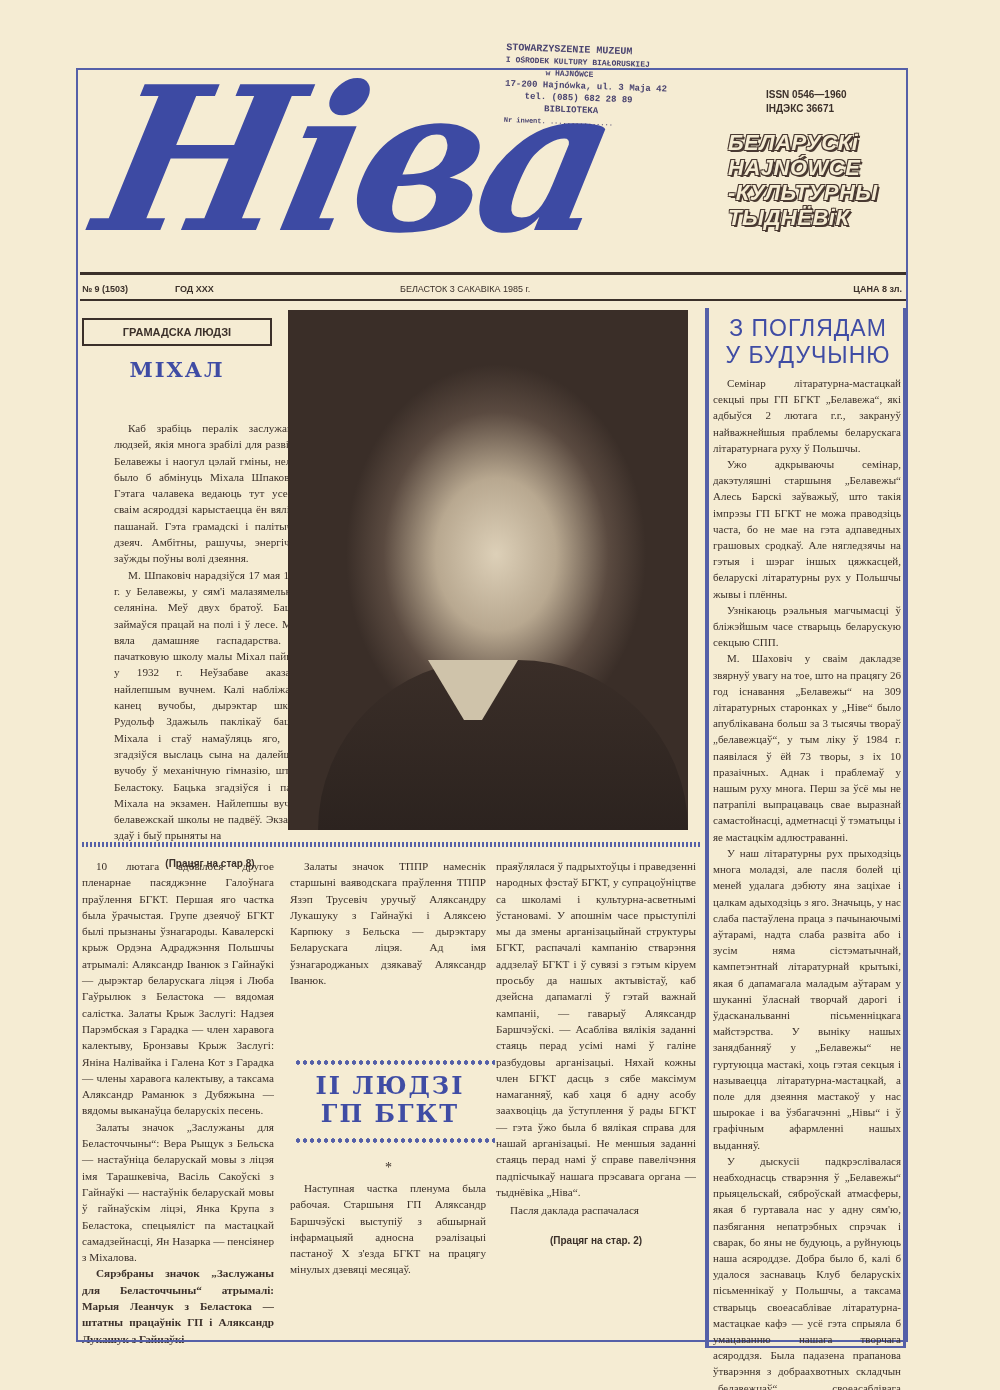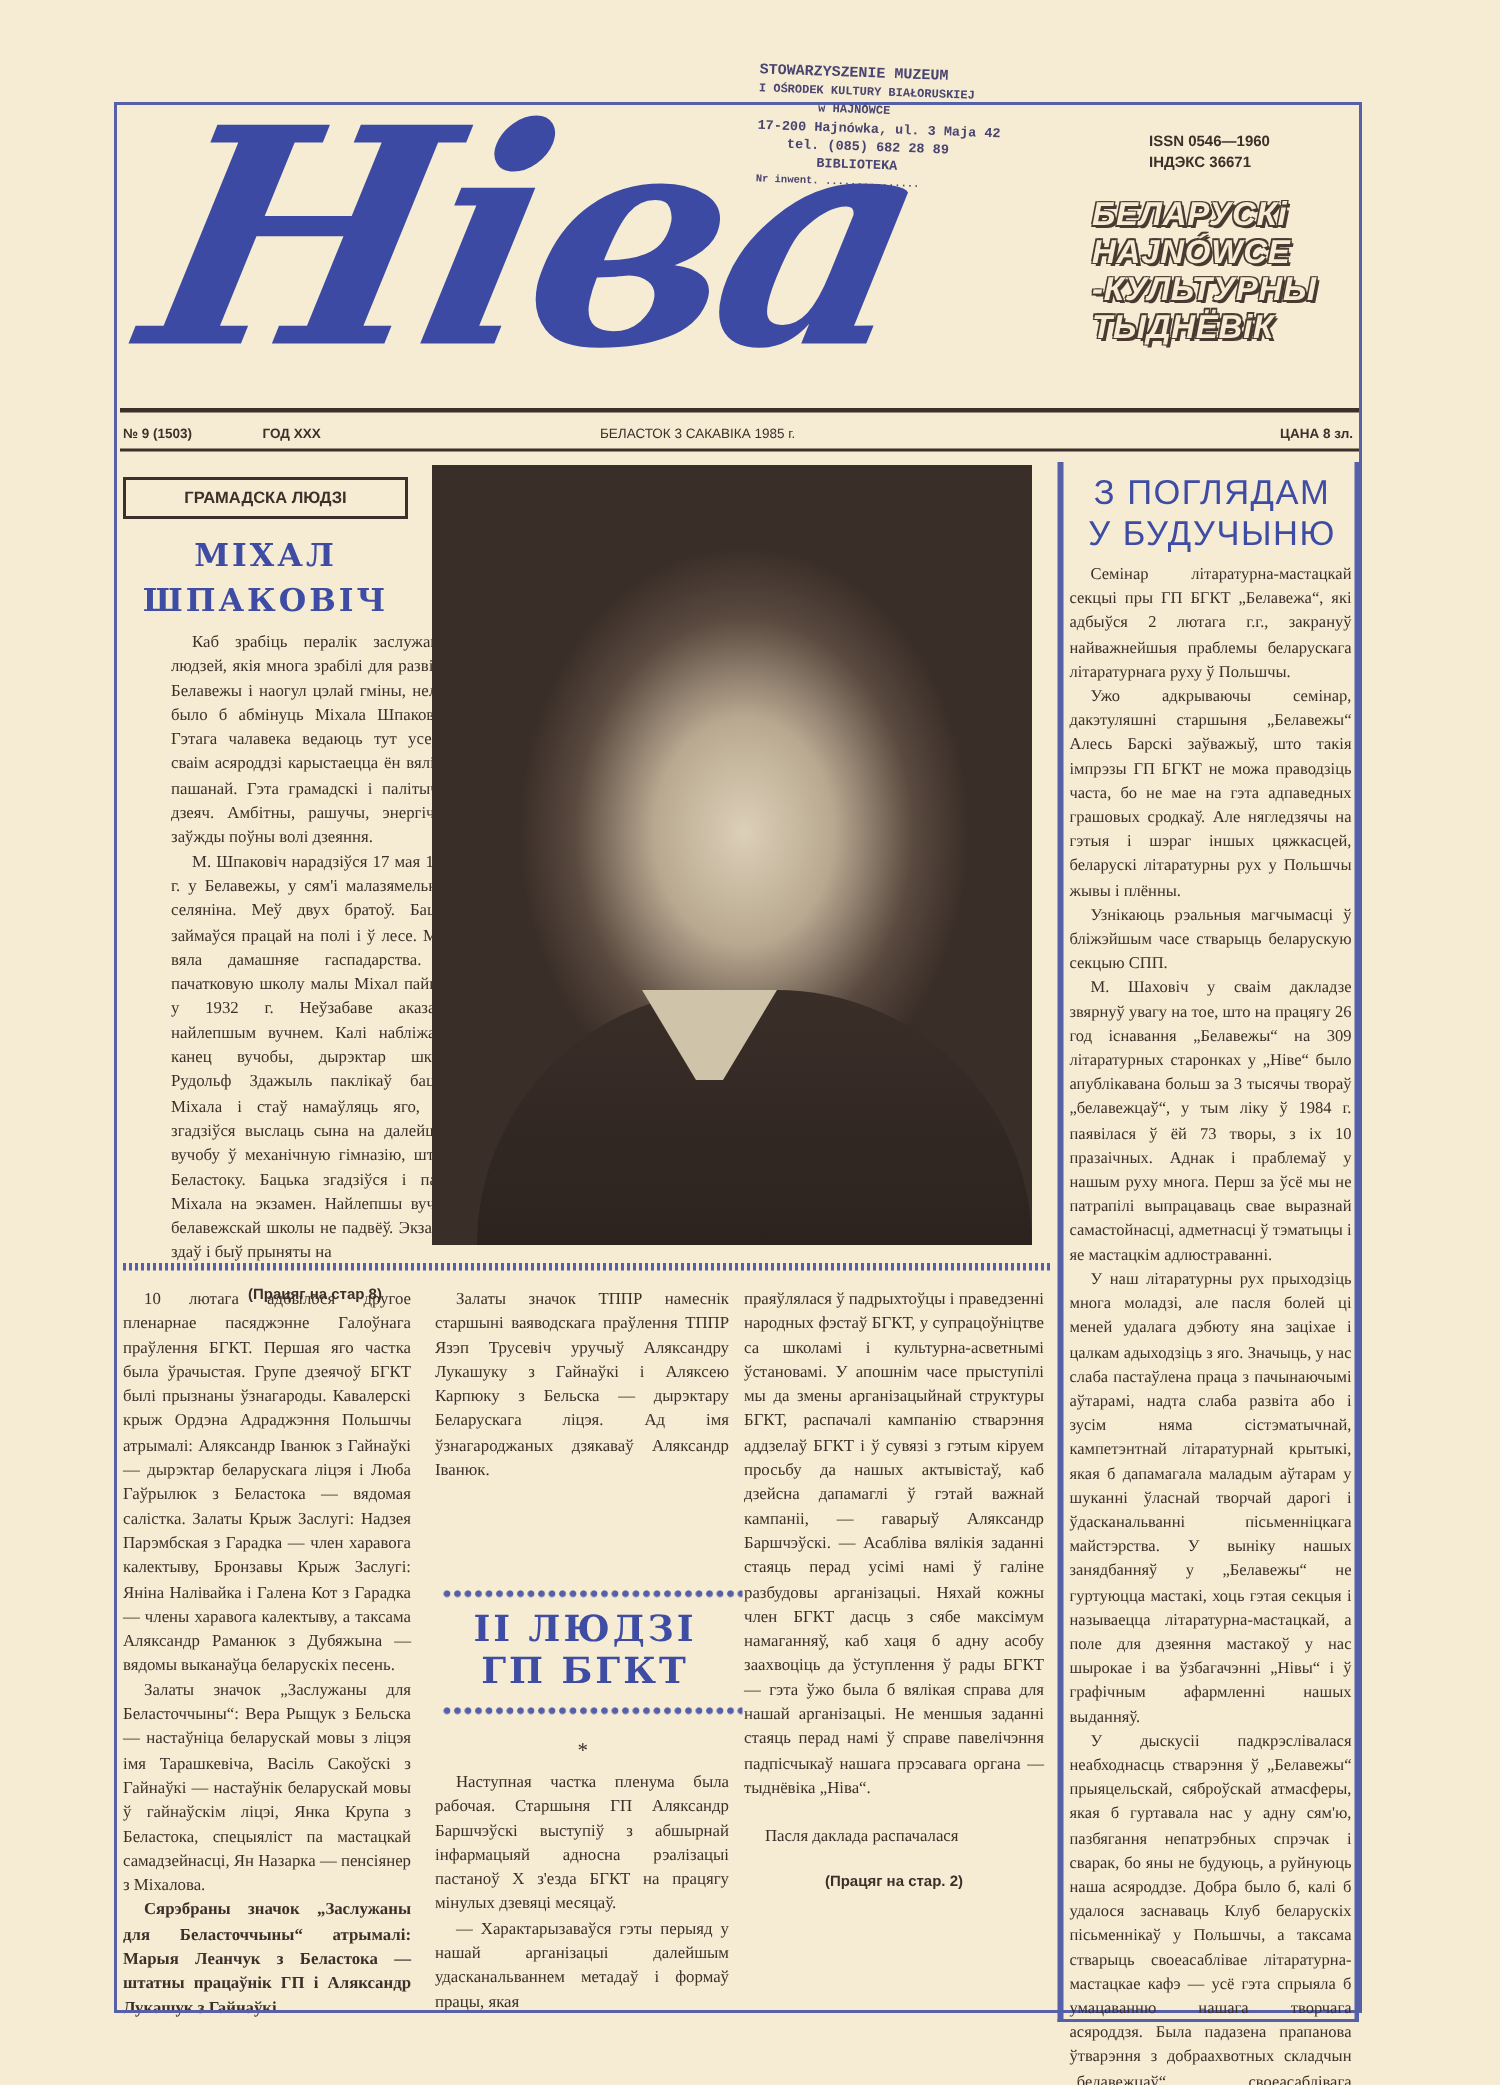--- a/index.html
+++ b/index.html
@@ -85,21 +85,20 @@
   <span style="left:2px">№ 9 (1503)</span>
   <span style="left:95px">ГОД XXX</span>
   <span style="left:320px;font-weight:normal">БЕЛАСТОК 3 САКАВІКА 1985 г.</span>
   <span style="right:4px">ЦАНА 8 зл.</span>
 </div>
 <div class="rule" style="top:299px;height:2px;"></div>
 
 <div class="boxhead">ГРАМАДСКА ЛЮДЗІ</div>
 <div class="name-head">
   <div>МІХАЛ</div>
-  <div>ШПАКОВІЧ</div>
 </div>
 <div class="col" style="left:82px;top:420px;width:192px;margin-left:32px;">
   <p>Каб зрабіць пералік заслужаных людзей, якія многа зрабілі для развіцця Белавежы і наогул цэлай гміны, нельга было б абмінуць Міхала Шпаковіча. Гэтага чалавека ведаюць тут усе. У сваім асяроддзі карыстаецца ён вялікай пашанай. Гэта грамадскі і палітычны дзеяч. Амбітны, рашучы, энергічны, заўжды поўны волі дзеяння.</p>
   <p>М. Шпаковіч нарадзіўся 17 мая 1925 г. у Белавежы, у сям'і малазямельнага селяніна. Меў двух братоў. Бацька займаўся працай на полі і ў лесе. Маці вяла дамашняе гаспадарства. У пачатковую школу малы Міхал пайшоў у 1932 г. Неўзабаве аказаўся найлепшым вучнем. Калі набліжаўся канец вучобы, дырэктар школы Рудольф Здажыль паклікаў бацьку Міхала і стаў намаўляць яго, каб згадзіўся выслаць сына на далейшую вучобу ў механічную гімназію, што ў Беластоку. Бацька згадзіўся і павёз Міхала на экзамен. Найлепшы вучань белавежскай школы не падвёў. Экзамен здаў і быў прыняты на</p>
   <div class="cont" style="margin-top:12px">(Працяг на стар 8)</div>
 </div>
 
 <div class="photo">
   <div class="shoulder"></div>
   <div class="collar"></div>
@@ -119,26 +118,25 @@
 <div class="wave" style="top:1060px;"></div>
 <div class="plenum">
   <div>II ЛЮДЗІ</div>
   <div>ГП БГКТ</div>
 </div>
 <div class="wave" style="top:1138px;"></div>
 <div class="abs" style="left:385px;top:1160px;font-size:14px;">*</div>
 
 <div class="col" style="left:290px;top:1180px;width:196px;">
   <p>Наступная частка пленума была рабочая. Старшыня ГП Аляксандр Баршчэўскі выступіў з абшырнай інфармацыяй адносна рэалізацыі пастаноў X з'езда БГКТ на працягу мінулых дзевяці месяцаў.</p>
-  <p>— Характарызаваўся гэты перыяд у нашай арганізацыі далейшым удасканальваннем метадаў і формаў працы, якая</p>
 </div>
 
 <div class="col" style="left:496px;top:858px;width:200px;">
   <p style="text-indent:0">праяўлялася ў падрыхтоўцы і праведзенні народных фэстаў БГКТ, у супрацоўніцтве са школамі і культурна-асветнымі ўстановамі. У апошнім часе прыступілі мы да змены арганізацыйнай структуры БГКТ, распачалі кампанію стварэння аддзелаў БГКТ і ў сувязі з гэтым кіруем просьбу да нашых актывістаў, каб дзейсна дапамаглі ў гэтай важнай кампаніі, — гаварыў Аляксандр Баршчэўскі. — Асаблівa вялікія заданні стаяць перад усімі намі ў галіне разбудовы арганізацыі. Няхай кожны член БГКТ дасць з сябе максімум намаганняў, каб хаця б адну асобу заахвоціць да ўступлення ў рады БГКТ — гэта ўжо была б вялікая справа для нашай арганізацыі. Не меншыя заданні стаяць перад намі ў справе павелічэння падпісчыкаў нашага прэсавага органа — тыднёвіка „Ніва“.</p>
-  <p style="margin-top:16px">Пасля даклада распачалася</p>
+  <p style="margin-top:2px">Пасля даклада распачалася</p>
   <div class="cont" style="margin-top:14px">(Працяг на стар. 2)</div>
 </div>
 
 <div class="abs" style="left:76px;top:1340px;width:632px;height:2px;background:#5560a8;"></div>
 
 <div class="sidebar-box"></div>
 <div class="side-head">
   <div>З ПОГЛЯДАМ</div>
   <div>У БУДУЧЫНЮ</div>
 </div>

